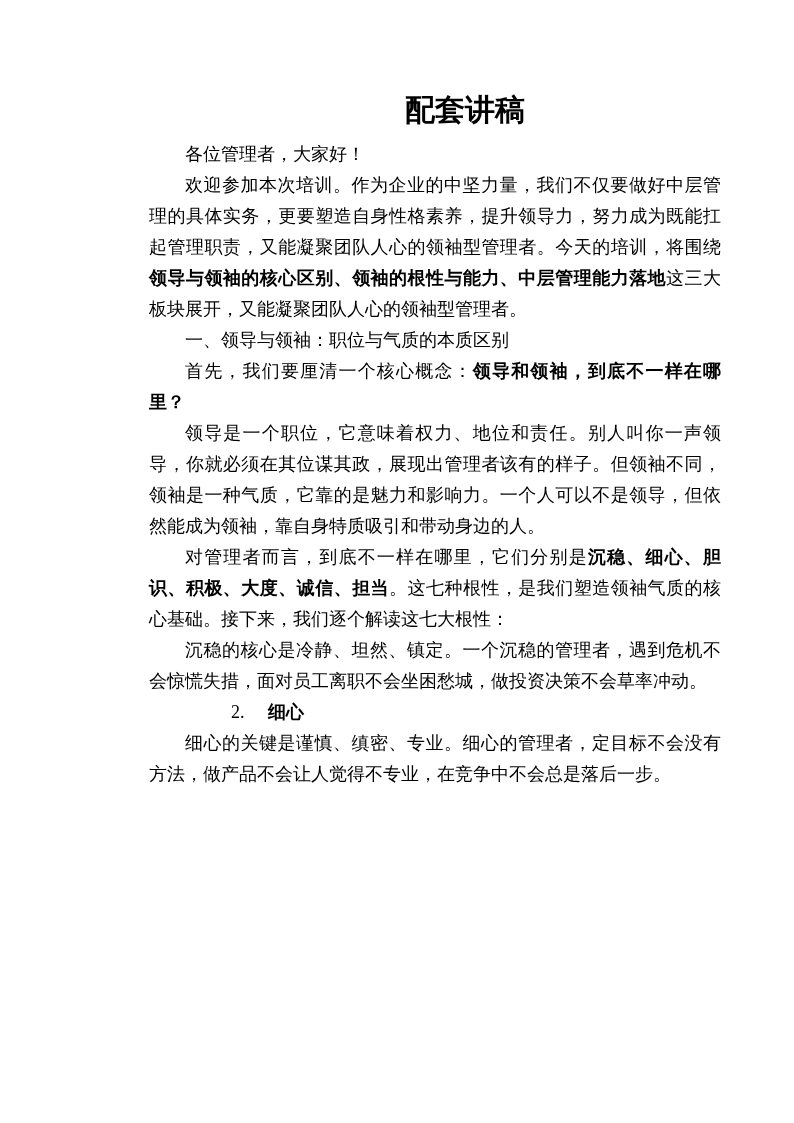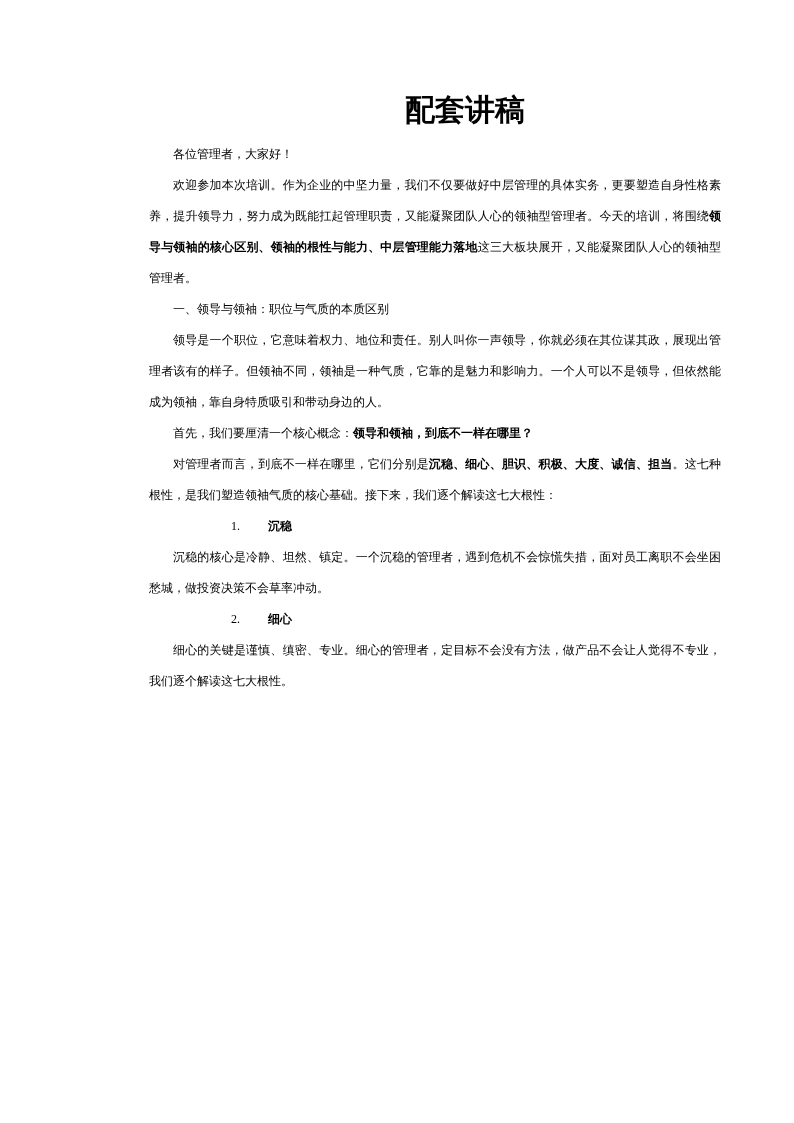--- a/index.html
+++ b/index.html
@@ -21,21 +21,21 @@
   .doc-title {
     font-size: 30px;
     font-weight: bold;
     text-align: center;
     text-indent: 2em;   
     line-height: 44px;
     white-space: nowrap;
   }
   .doc-body {
     margin-top: 7px;
-    font-size: 12px;
+    font-size: 18px;
     line-height: 31px;
     text-align: justify;
     width: 572px;
   }
   .doc-body p { margin: 0; }
   p.para, p.heading { text-indent: 2em; }
   p.list-item {
     padding-left: 82px;
     text-indent: 0;
     text-align: left;
@@ -52,22 +52,21 @@
 </head>
 <body>
 
 <div class="page">
   <div class="content">
     <h1 class="doc-title">配套讲稿</h1>
     <div class="doc-body" id="doc-body">
         <p class="para"><span class="run">各位管理者，大家好！</span></p>
         <p class="para"><span class="run">欢迎参加本次培训。作为企业的中坚力量，我们不仅要做好中层管理的具体实务，更要塑造自身性格素养，提升领导力，努力成为既能扛起管理职责，又能凝聚团队人心的领袖型管理者。今天的培训，将围绕</span><span class="run bold">领导与领袖的核心区别、领袖的根性与能力、中层管理能力落地</span><span class="run">这三大板块展开，又能凝聚团队人心的领袖型管理者。</span></p>
         <p class="heading"><span class="run">一、领导与领袖：职位与气质的本质区别</span></p>
+        <p class="para"><span class="run">首先，我们要厘清一个核心概念：</span><span class="run bold">领导和领袖，到底不一样在哪里？</span></p>
         <p class="para"><span class="run">领导是一个职位，它意味着权力、地位和责任。别人叫你一声领导，你就必须在其位谋其政，展现出管理者该有的样子。但领袖不同，领袖是一种气质，它靠的是魅力和影响力。一个人可以不是领导，但依然能成为领袖，靠自身特质吸引和带动身边的人。</span></p>
-        <p class="para"><span class="run">首先，我们要厘清一个核心概念：</span><span class="run bold">领导和领袖，到底不一样在哪里？</span></p>
         <p class="para"><span class="run">对管理者而言，到底不一样在哪里，它们分别是</span><span class="run bold">沉稳、细心、胆识、积极、大度、诚信、担当</span><span class="run">。这七种根性，是我们塑造领袖气质的核心基础。接下来，我们逐个解读这七大根性：</span></p>
-        <p class="list-item"><span class="list-num">1.</span><span class="list-label">沉稳</span></p>
         <p class="para"><span class="run">沉稳的核心是冷静、坦然、镇定。一个沉稳的管理者，遇到危机不会惊慌失措，面对员工离职不会坐困愁城，做投资决策不会草率冲动。</span></p>
         <p class="list-item"><span class="list-num">2.</span><span class="list-label">细心</span></p>
-        <p class="para"><span class="run">细心的关键是谨慎、缜密、专业。细心的管理者，定目标不会没有方法，做产品不会让人觉得不专业，我们逐个解读这七大根性。</span></p>
+        <p class="para"><span class="run">细心的关键是谨慎、缜密、专业。细心的管理者，定目标不会没有方法，做产品不会让人觉得不专业，在竞争中不会总是落后一步。</span></p>
       </div>
   </div>
 </div>
 
 </body></html>

